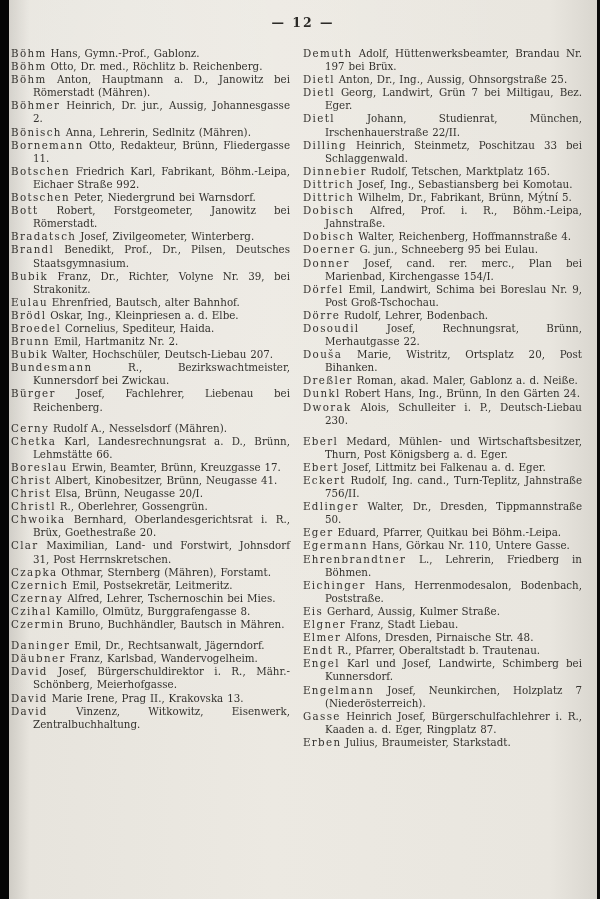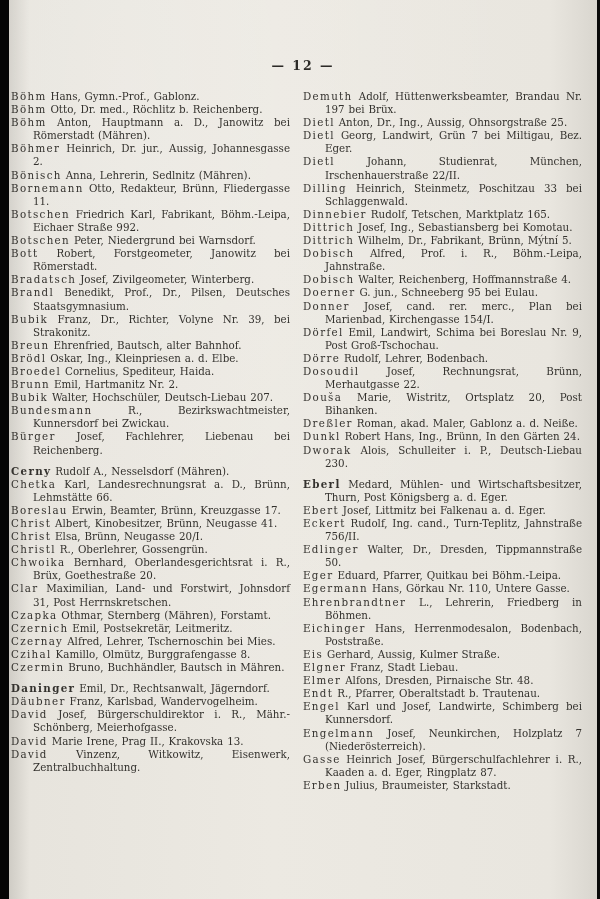--- a/index.html
+++ b/index.html
@@ -24,40 +24,39 @@
       linear-gradient(90deg, #cfccc5 0%, #e7e4dd 3.5%, #ece9e2 45%, #e9e6df 92%, #d9d6cf 100%);
   }
   .page-header {
     text-align:center;
     padding-top:15px;
     font-size:12.5px;
     font-weight:bold;
     letter-spacing:2px;
     color:#2c2a27;
     height:15px;
-    margin-top:43px;
   }
   .cols {
     display:flex;
     gap:13px;
     padding:17px 8px 0 2px;
   }
   .col { width:279px; }
   .entry {
     font-size:10.3px;
     line-height:13.1px;
     color:#34322e;
     text-align:justify;
     padding-left:22px;
     text-indent:-22px;
     word-spacing:0.06em;
   }
   .entry.section { margin-top:8px; }
   .surname { letter-spacing:0.13em; }
-  .section .surname { font-weight:bold; }
+  .section .surname { font-weight:normal; }
 </style>
 </head>
 <body>
 
 <div class="scan">
   <div class="edge-left"></div>
   <div class="edge-right"></div>
   <div class="page">
     <div class="page-header">— 12 —</div>
     <div class="cols">
@@ -67,21 +66,21 @@
           <div class="entry"><span class="surname">Böhm</span> Anton, Hauptmann a. D., Janowitz bei Römerstadt (Mähren).</div>
           <div class="entry"><span class="surname">Böhmer</span> Heinrich, Dr. jur., Aussig, Johannesgasse 2.</div>
           <div class="entry"><span class="surname">Bönisch</span> Anna, Lehrerin, Sedlnitz (Mähren).</div>
           <div class="entry"><span class="surname">Bornemann</span> Otto, Redakteur, Brünn, Fliedergasse 11.</div>
           <div class="entry"><span class="surname">Botschen</span> Friedrich Karl, Fabrikant, Böhm.-Leipa, Eichaer Straße 992.</div>
           <div class="entry"><span class="surname">Botschen</span> Peter, Niedergrund bei Warnsdorf.</div>
           <div class="entry"><span class="surname">Bott</span> Robert, Forstgeometer, Janowitz bei Römerstadt.</div>
           <div class="entry"><span class="surname">Bradatsch</span> Josef, Zivilgeometer, Winterberg.</div>
           <div class="entry"><span class="surname">Brandl</span> Benedikt, Prof., Dr., Pilsen, Deutsches Staatsgymnasium.</div>
           <div class="entry"><span class="surname">Bubik</span> Franz, Dr., Richter, Volyne Nr. 39, bei Strakonitz.</div>
-          <div class="entry"><span class="surname">Breun</span> Ehrenfried, Bautsch, alter Bahnhof.</div>
+          <div class="entry"><span class="surname">Eulau</span> Ehrenfried, Bautsch, alter Bahnhof.</div>
           <div class="entry"><span class="surname">Brödl</span> Oskar, Ing., Kleinpriesen a. d. Elbe.</div>
           <div class="entry"><span class="surname">Broedel</span> Cornelius, Spediteur, Haida.</div>
           <div class="entry"><span class="surname">Brunn</span> Emil, Hartmanitz Nr. 2.</div>
           <div class="entry"><span class="surname">Bubik</span> Walter, Hochschüler, Deutsch-Liebau 207.</div>
           <div class="entry"><span class="surname">Bundesmann</span> R., Bezirkswachtmeister, Kunnersdorf bei Zwickau.</div>
           <div class="entry"><span class="surname">Bürger</span> Josef, Fachlehrer, Liebenau bei Reichenberg.</div>
           <div class="entry section"><span class="surname">Cerny</span> Rudolf A., Nesselsdorf (Mähren).</div>
           <div class="entry"><span class="surname">Chetka</span> Karl, Landesrechnungsrat a. D., Brünn, Lehmstätte 66.</div>
           <div class="entry"><span class="surname">Boreslau</span> Erwin, Beamter, Brünn, Kreuzgasse 17.</div>
           <div class="entry"><span class="surname">Christ</span> Albert, Kinobesitzer, Brünn, Neugasse 41.</div>

